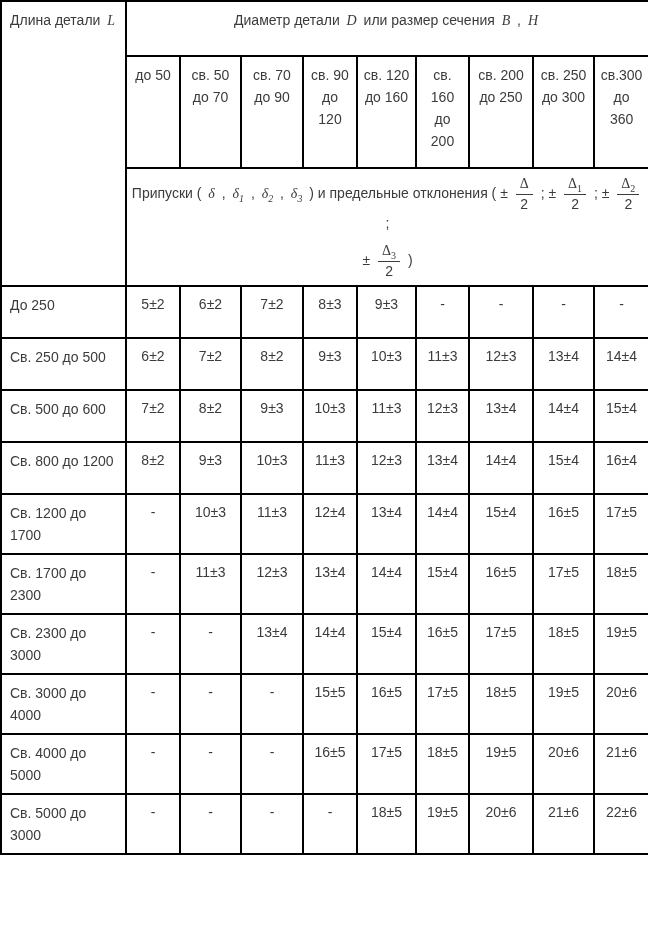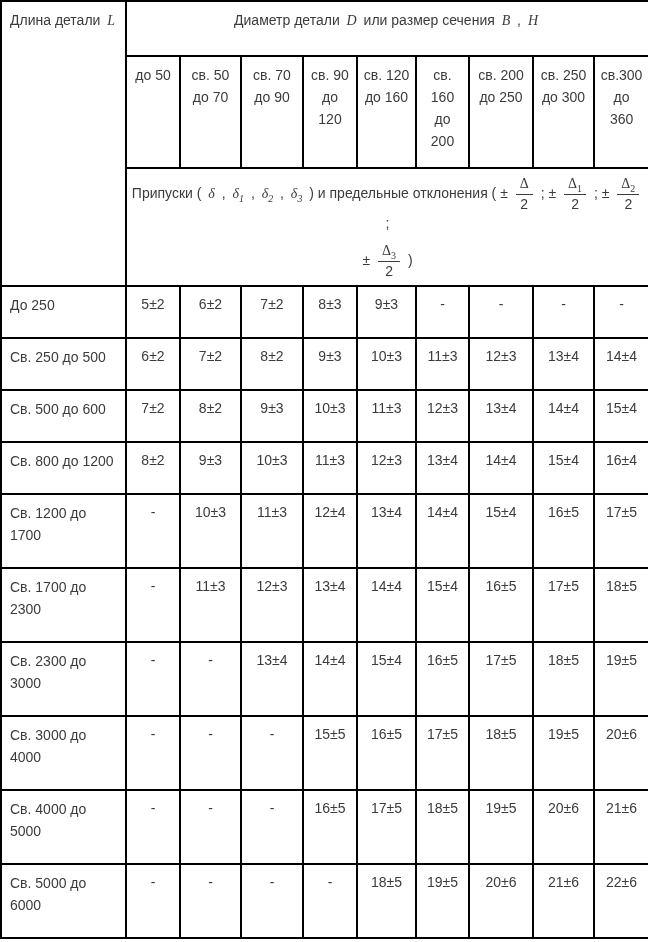--- a/index.html
+++ b/index.html
@@ -19,21 +19,21 @@
   th, td {
     border: 2px solid #000;
     font-weight: normal;
     vertical-align: top;
     padding: 5px 3px;
   }
   tr.r1 { height: 55px; }
   tr.r2 { height: 112px; }
   tr.r3 { height: 118px; }
   tr.short { height: 52px; }
-  tr.tall  { height: 74px; }
+  tr.tall  { height: 60px; }
   .corner {
     text-align: left;
     padding: 8px 4px 4px 8px;
     margin-top: 40px;
   }
   .diam-title {
     text-align: center;
     padding-top: 8px;
   }
   .colhead {
@@ -241,21 +241,21 @@
         <td class="val">-</td>
         <td class="val">16±5</td>
         <td class="val">17±5</td>
         <td class="val">18±5</td>
         <td class="val">19±5</td>
         <td class="val">20±6</td>
         <td class="val">21±6</td>
       </tr>
       <tr class="tall">
         <td class="rowlabel">Св. 5000 до
-6000</td>
+3000</td>
         <td class="val">-</td>
         <td class="val">-</td>
         <td class="val">-</td>
         <td class="val">-</td>
         <td class="val">18±5</td>
         <td class="val">19±5</td>
         <td class="val">20±6</td>
         <td class="val">21±6</td>
         <td class="val">22±6</td>
       </tr>

